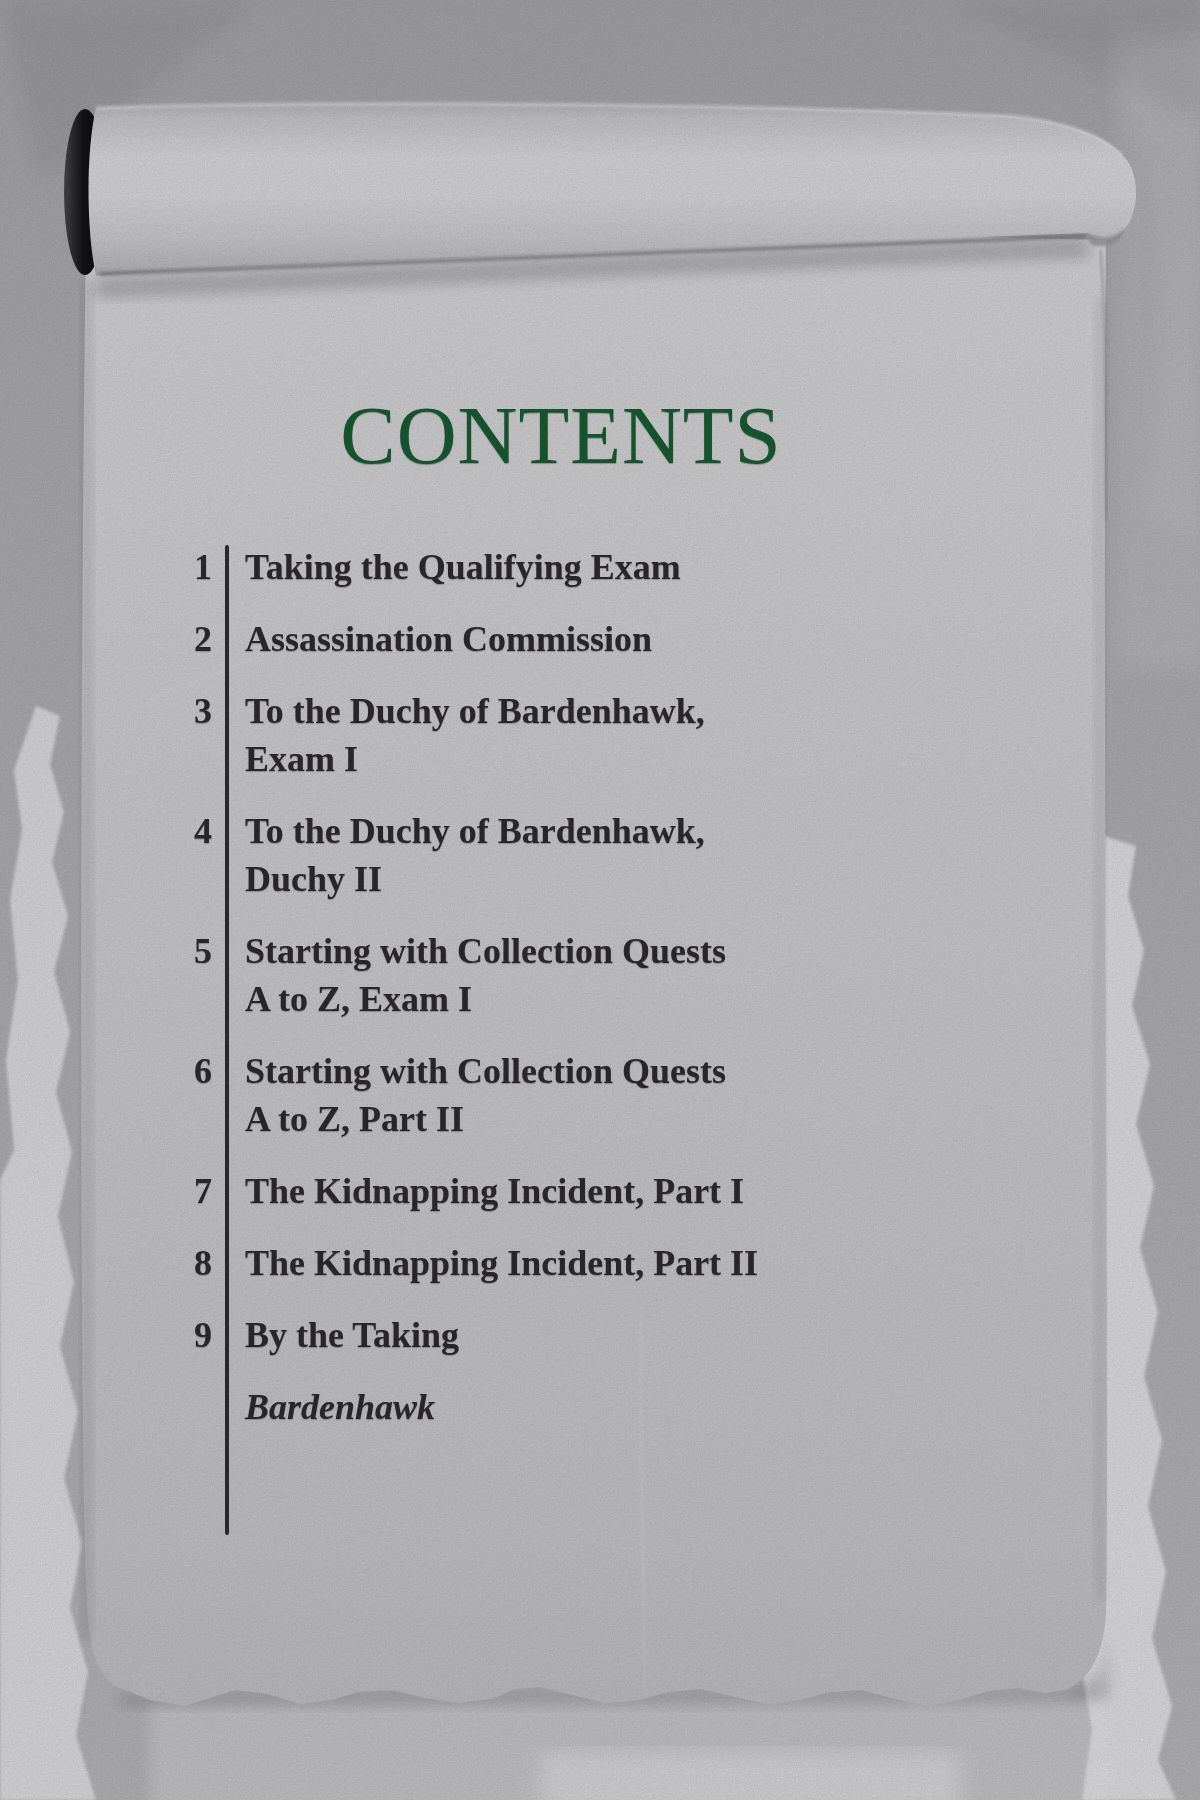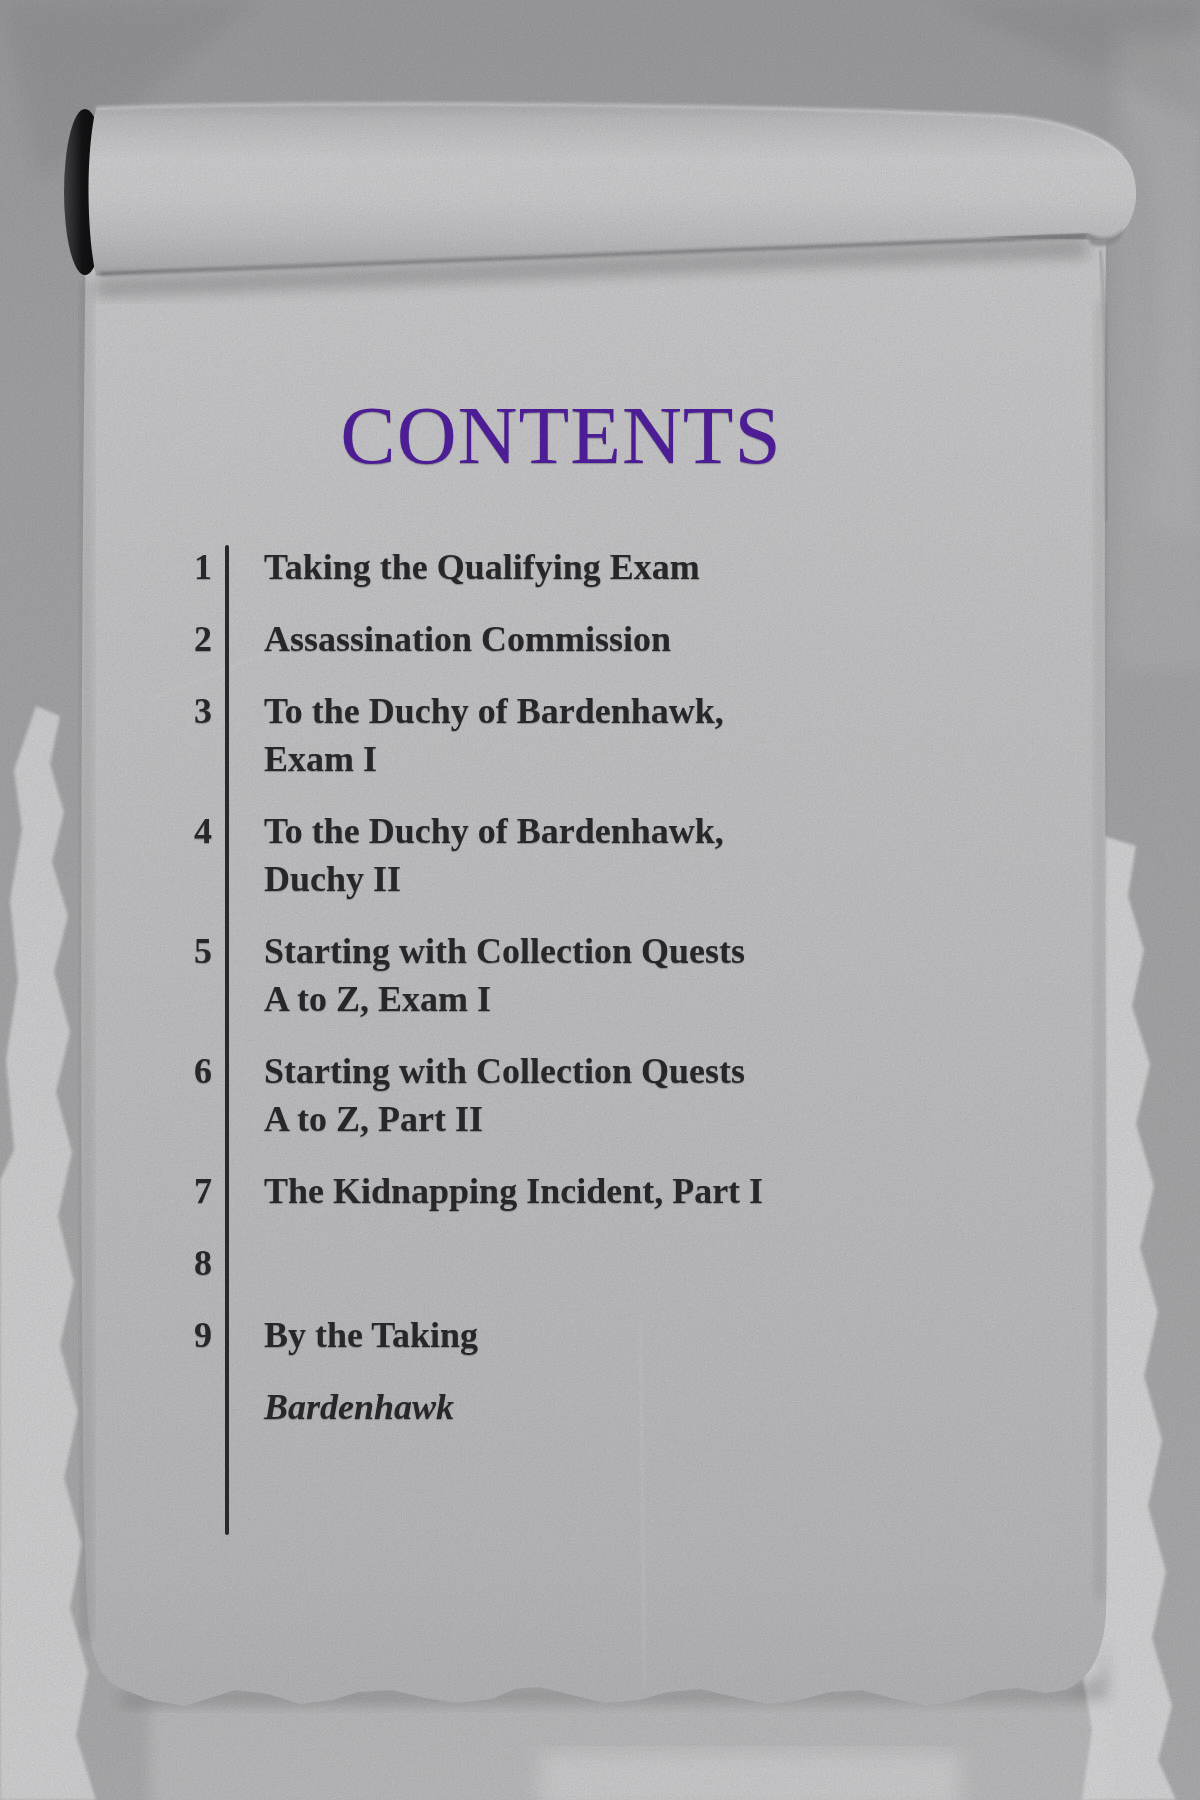--- a/index.html
+++ b/index.html
@@ -8,34 +8,34 @@
     background:#b1b1b4;
     font-family:"Liberation Serif", serif;
   }
   .stage{position:absolute;inset:0;width:1200px;height:1800px;}
   svg.art{position:absolute;left:0;top:0;width:1200px;height:1800px;display:block;}
 
   .page-title{
     position:absolute;left:0;top:393px;width:1122px;
     text-align:center;
     font-size:83px;line-height:84px;letter-spacing:1px;
-    color:#4c1d95;
+    color:#14532d;
     font-weight:400;
     text-shadow:0 1px 1px rgba(0,0,0,0.25);
   }
 
   .toc{
     position:absolute;left:0;top:543px;width:1100px;
     color:#29262a;
     font-size:36px;font-weight:700;
     text-shadow:0 1px 1px rgba(0,0,0,0.25);
   }
   .toc-row{display:flex;align-items:flex-start;margin-bottom:24px;}
   .toc-num{width:212px;text-align:right;line-height:48px;flex:0 0 auto;}
-  .toc-title{margin-left:52px;line-height:48px;}
+  .toc-title{margin-left:33px;line-height:48px;}
   .toc-title span{display:block;}
   .afterword .toc-title{font-style:italic;font-weight:700;}
   .toc-rule{
     position:absolute;left:225px;top:545px;width:4px;height:990px;
     background:#2b282b;border-radius:2px;
   }
 </style>
 </head>
 <body>
 
@@ -201,20 +201,23 @@
 
     <div class="toc-row">
       <div class="toc-num">7</div>
       <div class="toc-title">
           <span>The Kidnapping Incident, Part I</span>
         </div>
     </div>
 
     <div class="toc-row">
       <div class="toc-num">8</div>
+      <div class="toc-title">
+          <span>The Kidnapping Incident, Part II</span>
+        </div>
     </div>
 
     <div class="toc-row">
       <div class="toc-num">9</div>
       <div class="toc-title">
           <span>By the Taking</span>
         </div>
     </div>
 
 

